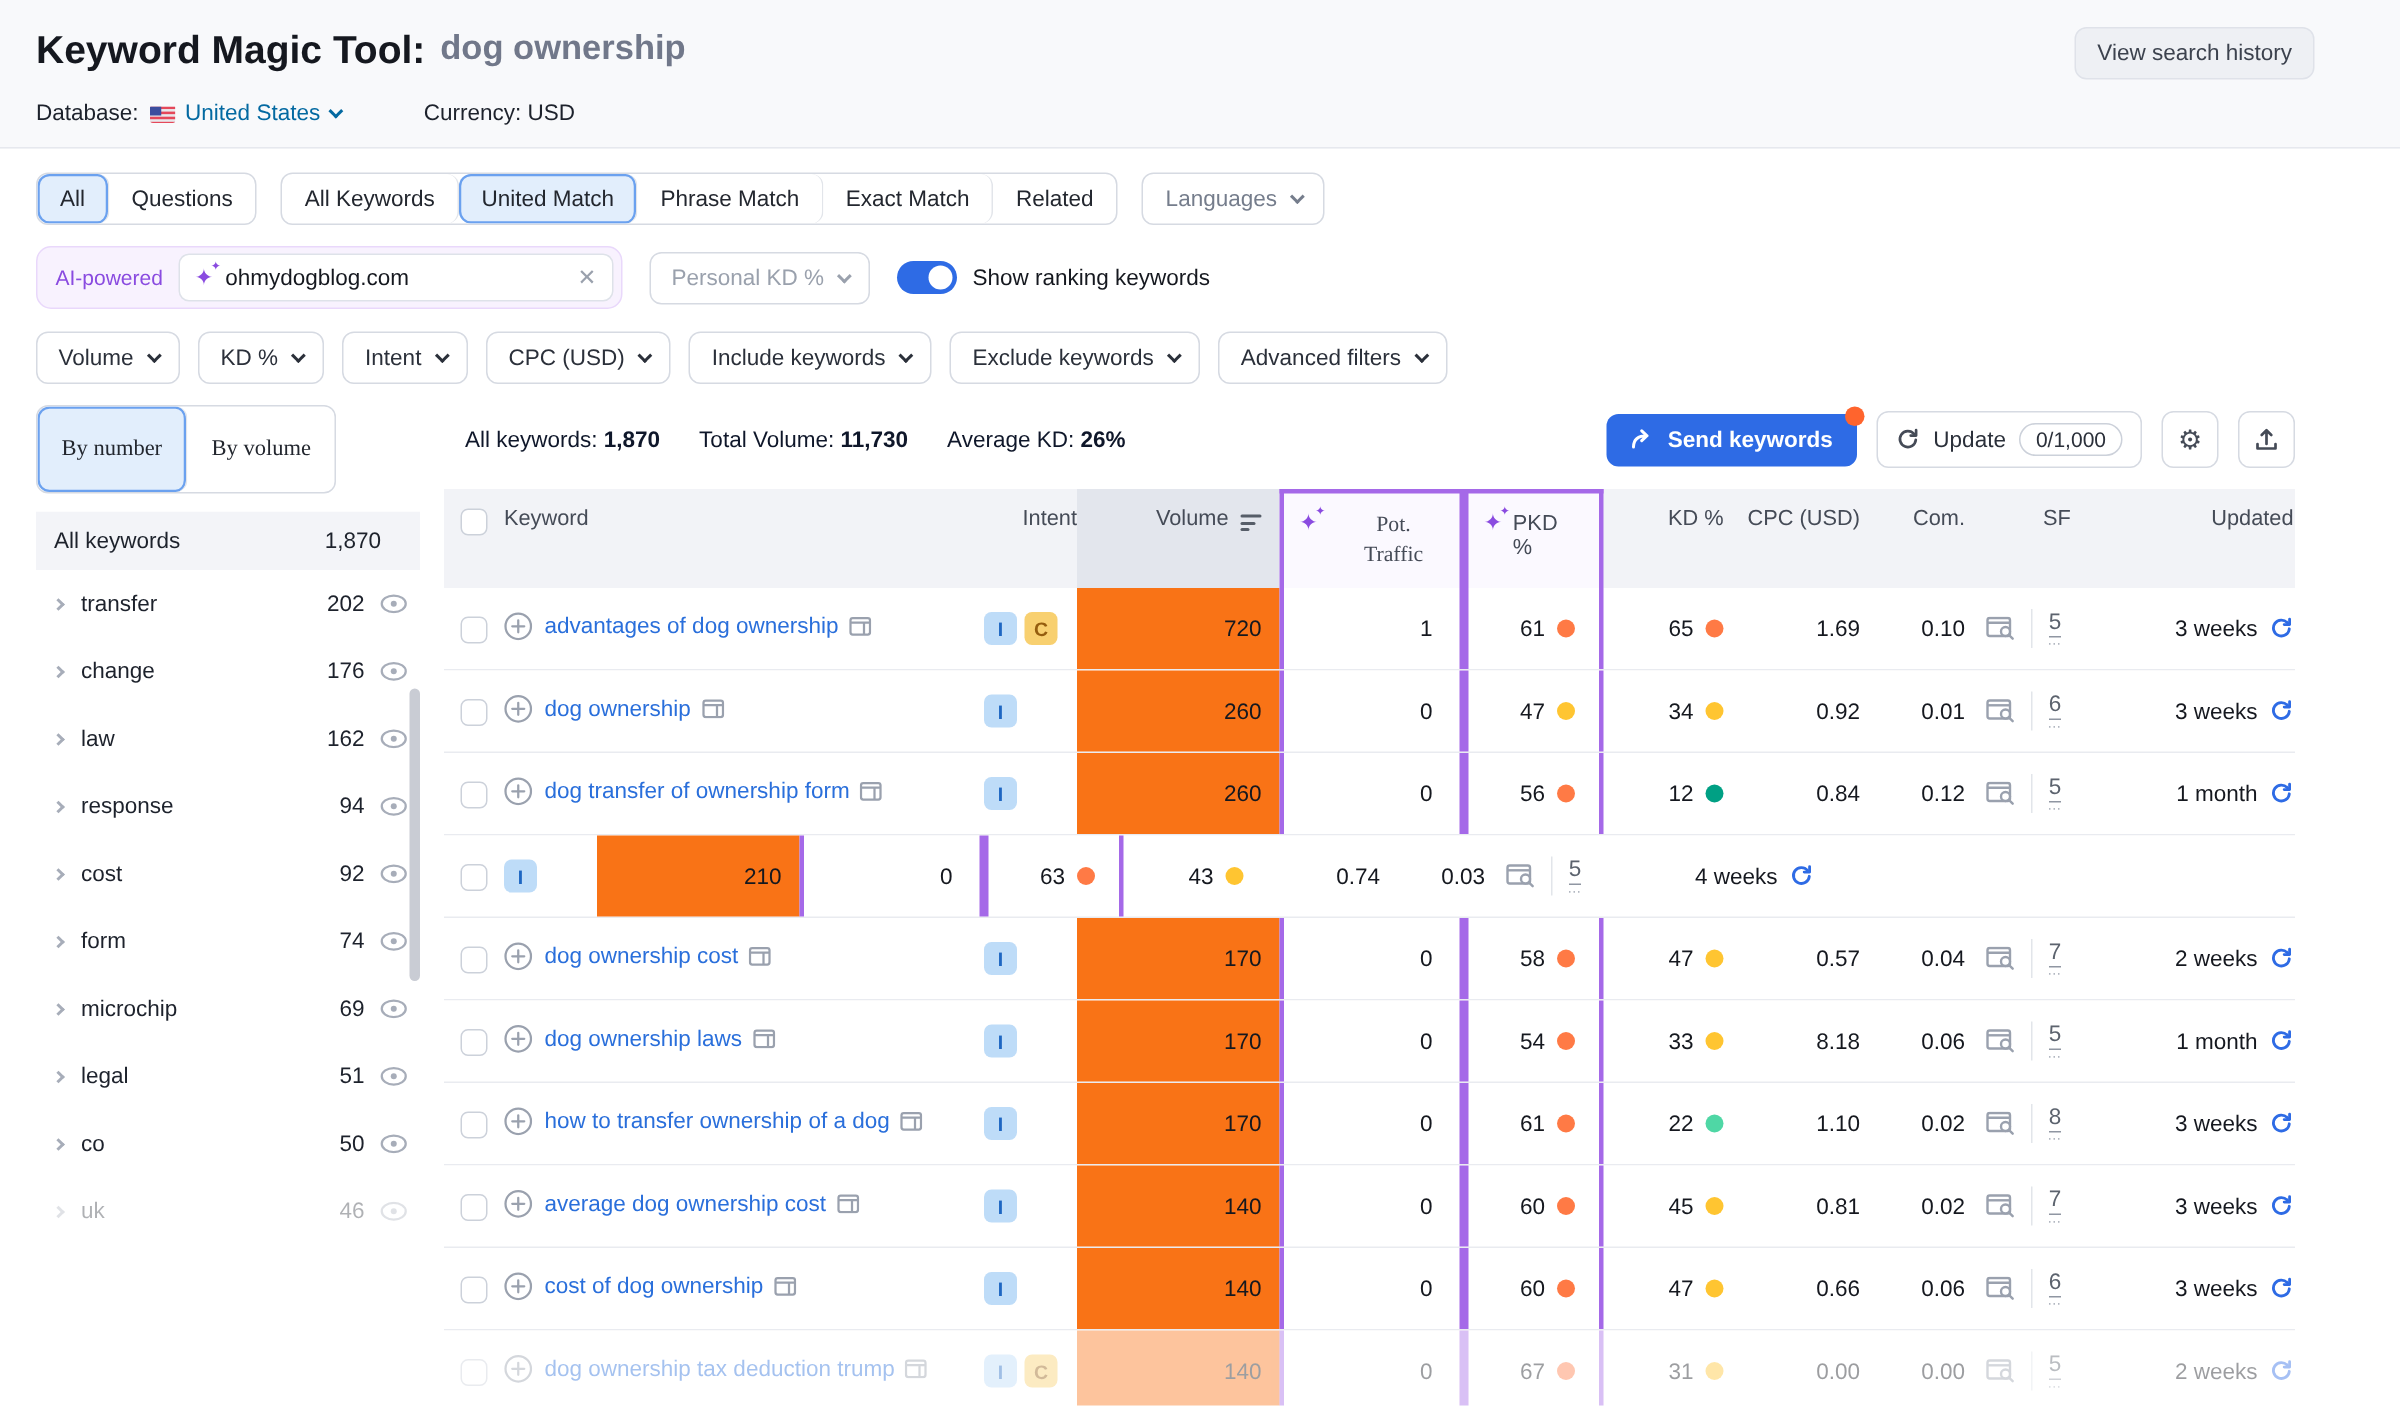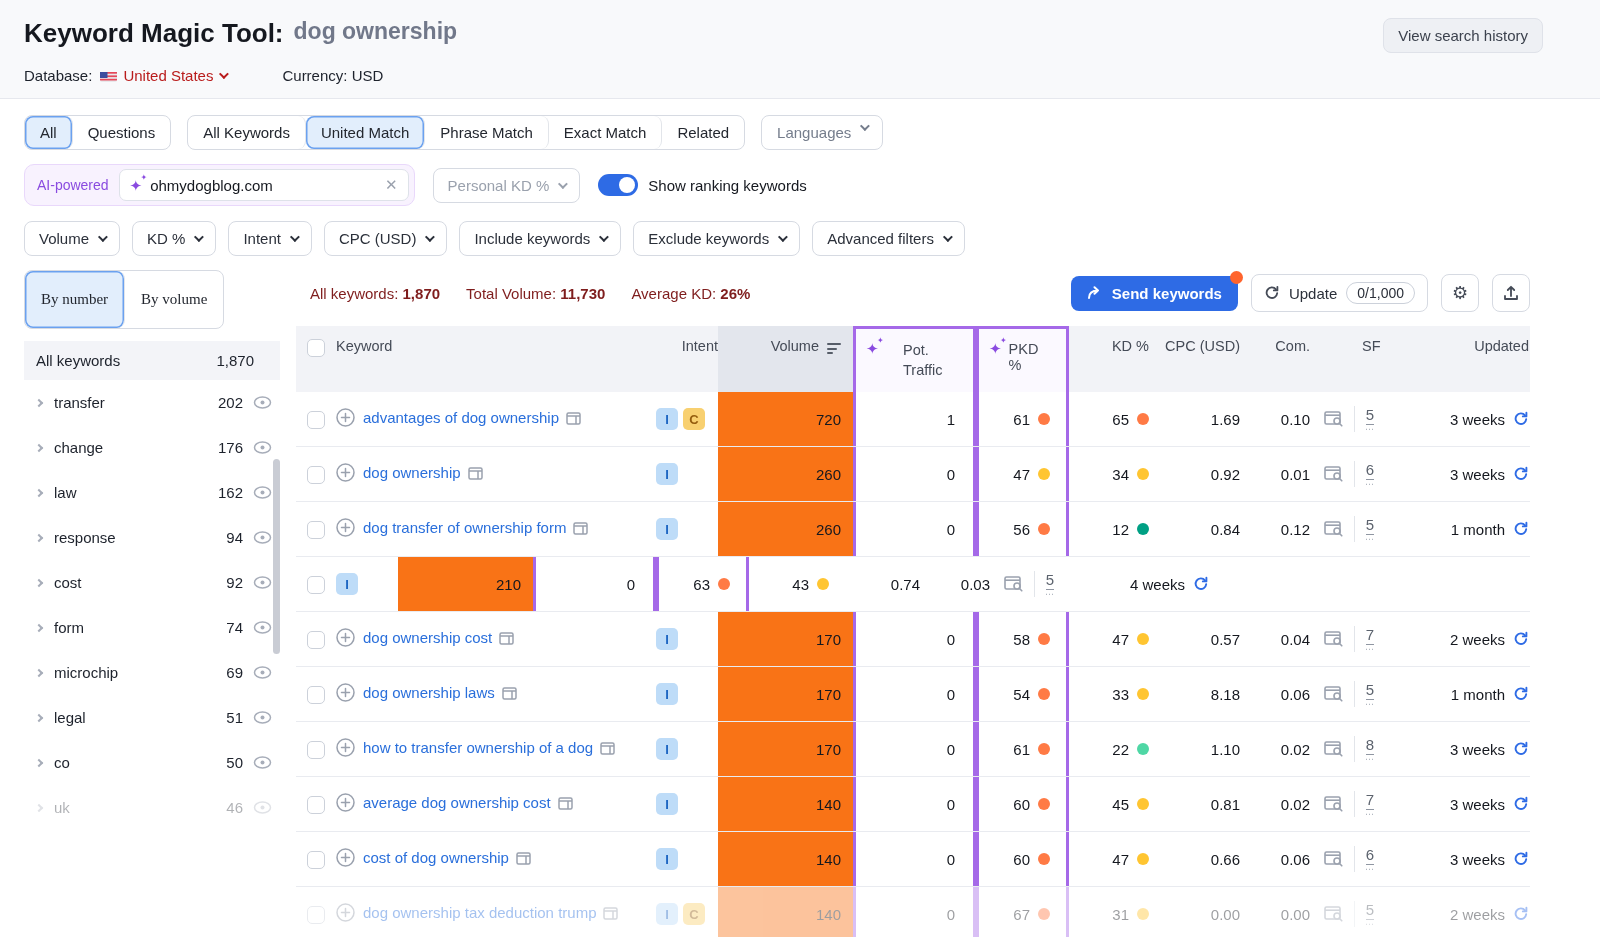--- a/index.html
+++ b/index.html
@@ -8,37 +8,37 @@
 
   
   .top-band { background:#f8f9fb; border-bottom:1px solid #e6e8ee; padding:18px 57px 14px 24px; }
   .title-row { display:flex; align-items:flex-start; }
   .title-main { font-size:26px; font-weight:bold; color:#15181f; }
   .title-query { font-size:23px; font-weight:bold; color:#71788a; margin-left:10px; }
   .view-history { margin-left:auto; background:#eef0f4; border:1px solid #dfe2e9; border-radius:8px;
     padding:8px 14px; font-size:15px; color:#3c424e; cursor:pointer; }
   .meta-row { display:flex; align-items:center; margin-top:14px; font-size:15px; }
   .meta-label { color:#1d222c; }
-  .db-select { display:flex; align-items:center; gap:6px; margin-left:8px; color:#b91c1c; cursor:pointer; }
+  .db-select { display:flex; align-items:center; gap:6px; margin-left:8px; color:#0369a1; cursor:pointer; }
   .flag { width:17px; height:12px; border-radius:2px; overflow:hidden; display:inline-block; }
   .currency { margin-left:56px; }
 
   
   .chev { display:inline-block; width:7px; height:7px; border-right:2px solid currentColor;
     border-bottom:2px solid currentColor; transform:rotate(45deg) translateY(-2px); }
   .chev-right { transform:rotate(-45deg); }
 
   
   .tabs-row { display:flex; align-items:center; gap:16px; padding:16px 24px 0 24px; }
   .seg-group { display:inline-flex; border:1px solid #d6dae2; border-radius:8px; background:#fff; }
   .seg-btn { padding:8px 15px; font-size:15px; color:#23272f; border-right:1px solid #e2e5ea;
     cursor:pointer; border-radius:8px; white-space:nowrap; }
   .seg-btn:last-child { border-right:none; }
   .seg-btn.selected { background:#e2eefc; box-shadow:inset 0 0 0 1.5px #6ba1ef; }
-  .lang-btn { display:flex; gap:9px; border:1px solid #d6dae2; border-radius:8px;
+  .lang-btn { display:flex; align-items:center; gap:9px; border:1px solid #d6dae2; border-radius:8px;
     background:#fff; padding:8px 15px; font-size:15px; color:#757d8c; cursor:pointer; }
 
   
   .search-row { display:flex; align-items:center; padding:14px 24px 0 24px; gap:18px; }
   .ai-wrap { display:flex; align-items:center; background:#f8f2fe; border:1px solid #e9d8fb;
     border-radius:10px; padding:4px 5px 4px 12px; gap:10px; }
   .ai-badge { color:#8a4be0; font-size:14px; }
   .ai-input-box { display:flex; align-items:center; background:#fff; border:1px solid #dee2e9;
     border-radius:7px; padding:6px 10px; width:290px; gap:8px; }
   .ai-input-box input { border:none; outline:none; font-size:15px; color:#15181f; flex:1;
@@ -70,21 +70,21 @@
   .group-row { display:flex; align-items:center; padding:14px 8px 14px 12px; font-size:15px; cursor:pointer; }
   .group-row .chev { color:#a7adb9; margin-right:12px; width:6px; height:6px; }
   .group-name { color:#1d222c; }
   .group-count { margin-left:auto; margin-right:10px; color:#1d222c; }
   .group-row.faded { opacity:.35; }
   .side-scrollbar { position:absolute; right:0; top:118px; width:7px; height:195px; background:#c9ccd4; border-radius:4px; }
 
   
   .main { flex:1; min-width:0; }
   .toolbar { display:flex; align-items:center; padding:4px 0 14px 14px; }
-  .stats { display:flex; gap:26px; font-size:15px; color:#7f1d1d; }
+  .stats { display:flex; gap:26px; font-size:15px; color:#0f172a; }
   .stat b { font-weight:bold; }
   .tool-buttons { margin-left:auto; display:flex; align-items:center; gap:13px; }
   .send-btn { position:relative; display:flex; align-items:center; gap:9px; background:#2e6be5; color:#fff;
     font-size:15px; font-weight:600; border:none; border-radius:8px; padding:9px 16px; cursor:pointer; }
   .send-btn .notif { position:absolute; top:-5px; right:-5px; width:13px; height:13px; border-radius:50%; background:#ff642d; }
   .update-btn { display:flex; align-items:center; gap:9px; border:1px solid #d6dae2; border-radius:8px;
     background:#fff; padding:7px 12px; font-size:15px; color:#2b303a; cursor:pointer;text-align:right; }
   .quota-pill { border:1px solid #ccd1da; border-radius:13px; padding:2px 10px; font-size:14px; color:#2b303a; }
   .icon-btn { width:38px; height:38px; border:1px solid #d6dae2; border-radius:8px; background:#fff;
     display:flex; align-items:center; justify-content:center; cursor:pointer; color:#454b57; font-size:18px; }
@@ -107,21 +107,21 @@
     border-left:3px solid #a569e8; border-right:3px solid #a569e8; }
   .t-head .c-pot, .t-head .c-pkd { border-top:3px solid #a569e8; background:#fbf9ff;
     justify-content:space-between; padding-left:10px; }
   .c-kd { width:94px; flex:none; justify-content:flex-end; padding-right:14px; }
   .c-cpc { width:85px; flex:none; justify-content:flex-end; padding-right:8px; }
   .c-com { width:64px; flex:none; justify-content:flex-end; padding-right:2px; }
   .c-serpsf { width:78px; flex:none; padding-left:12px; }
   .c-upd { width:139px; flex:none; justify-content:flex-end; }
   .num { font-size:15px; color:#15181f; }
   .head-label { font-size:14.5px; color:#454b57; }
-  .pot-head-label { text-align:left; line-height:1.35; }
+  .pot-head-label { text-align:center; line-height:1.35;font-family:Liberation Serif, serif; }
 
   .checkbox { width:18px; height:18px; border:1.5px solid #ccd1da; border-radius:5px; background:#fff; cursor:pointer; margin-top:1px; }
   .plus-circle { flex:none; margin-top:2px; cursor:pointer; }
   .kw-text { margin-left:8px; max-width:258px; font-size:15px; line-height:1.55; }
   .kw-link { color:#2a6fdb; cursor:pointer; }
   .serp-icon { display:inline-block; vertical-align:-2px; margin-left:7px; cursor:pointer; }
   .intent-badge { width:22px; height:22px; border-radius:5px; font-size:13px; font-weight:bold;
     display:inline-flex; align-items:center; justify-content:center; margin-right:5px; }
   .intent-I { background:#bedcf8; color:#1e66c2; }
   .intent-C { background:#f8d070; color:#955d0e; }

